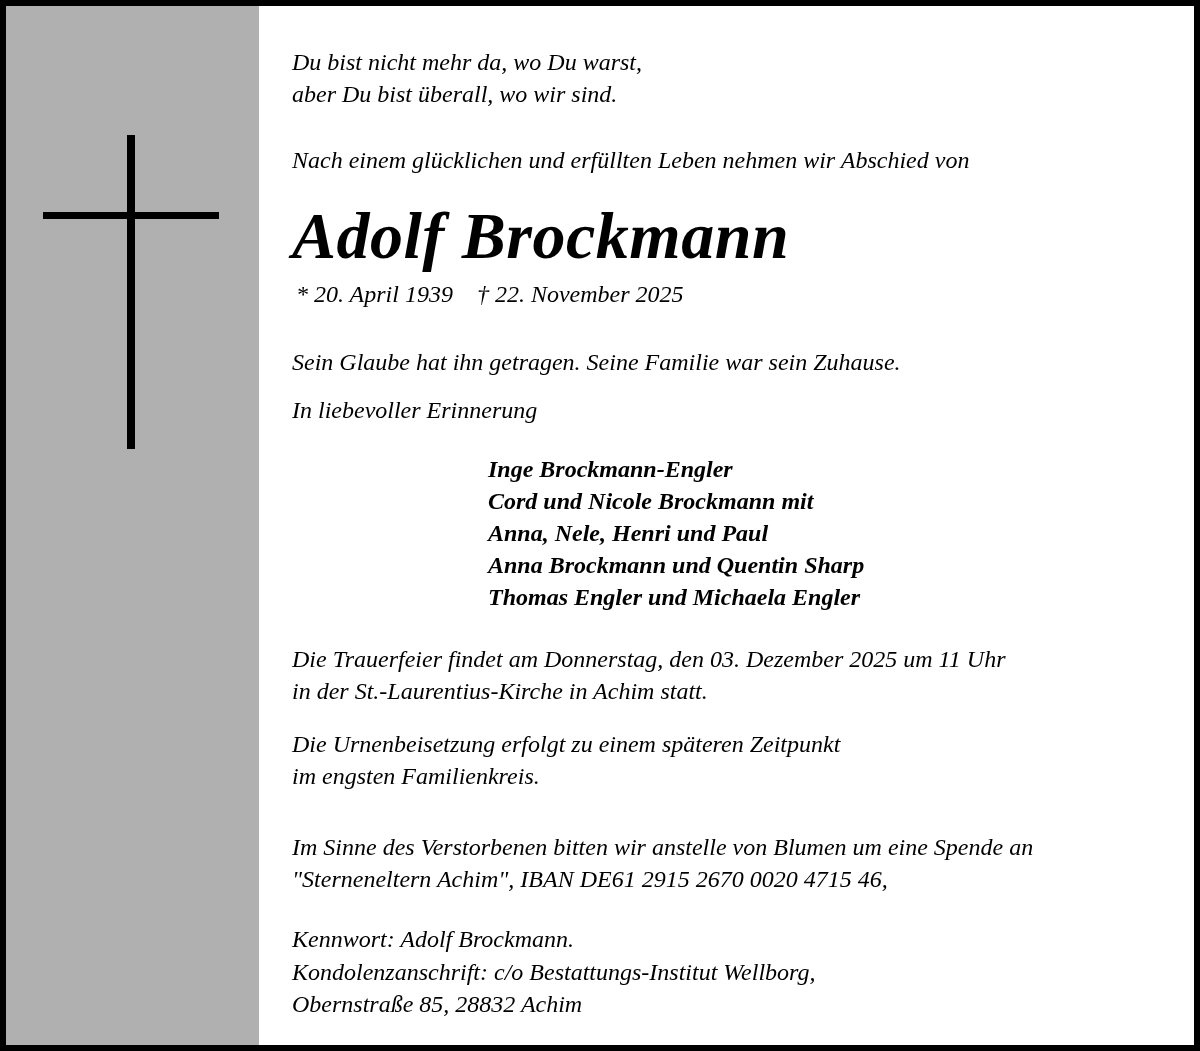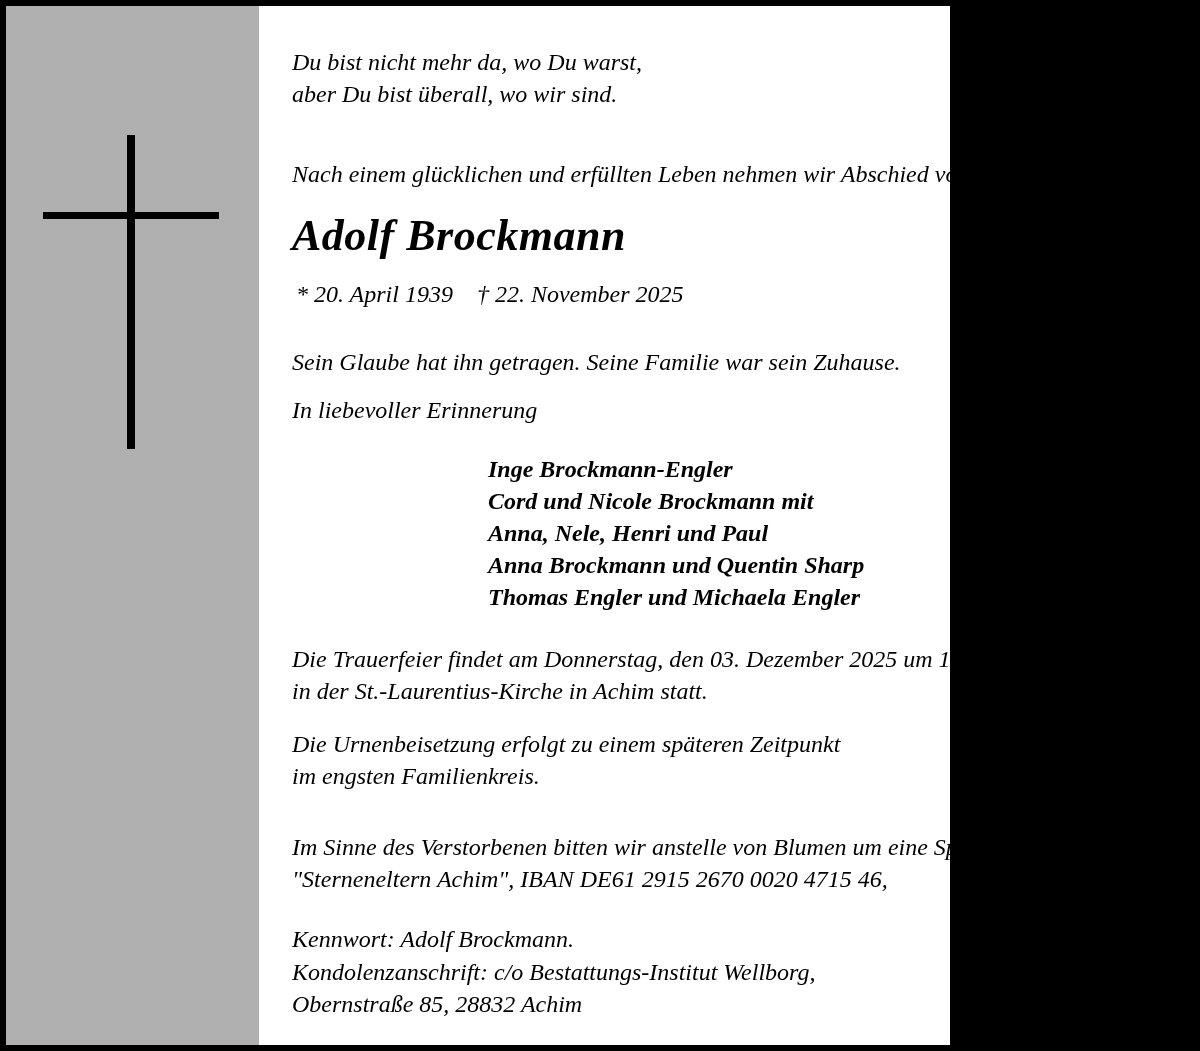--- a/index.html
+++ b/index.html
@@ -1,40 +1,40 @@
 <!DOCTYPE html>
 <html><head>
 <meta charset="utf-8">
 <style>
   html, body { margin:0; padding:0; }
   body { width:1200px; height:1051px; background:#000; position:relative; overflow:hidden; }
-  .frame { position:absolute; left:6px; top:6px; width:944px; height:1039px; background:#fff; }
+  .frame { position:absolute; left:6px; top:6px; width:1188px; height:1039px; background:#fff; }
   .side { position:absolute; left:0; top:0; width:253px; height:1039px; background:#b0b0b0; }
   .cross-v { position:absolute; left:121px; top:129px; width:8px; height:314px; background:#000; }
   .cross-h { position:absolute; left:37px; top:206px; width:176px; height:7px; background:#000; }
   .content { position:absolute; left:286px; top:0; right:0; bottom:0;
     font-family:"Liberation Serif", serif; font-style:italic; color:#000; }
   .t { position:absolute; left:0; font-size:24px; line-height:32px; white-space:nowrap; }
-  .name { position:absolute; left:0; top:195px; font-size:44px; font-weight:bold; line-height:70px; white-space:nowrap; letter-spacing:0.5px; }
+  .name { position:absolute; left:0; top:195px; font-size:66px; font-weight:bold; line-height:70px; white-space:nowrap; letter-spacing:0.5px; }
   .dates { position:absolute; left:4px; top:273px; font-size:24px; line-height:30px; white-space:nowrap; }
   .fam { position:absolute; left:196px; top:447px; font-size:24px; font-weight:bold; line-height:32px; }
   .fam div { white-space:nowrap;font-style:italic; }
 </style>
 </head>
 <body>
 
 <div class="frame">
   <div class="side">
     <div class="cross-v"></div>
     <div class="cross-h"></div>
   </div>
   <div class="content">
     <div class="t" style="top:40px">Du bist nicht mehr da, wo Du warst,</div>
     <div class="t" style="top:72px">aber Du bist überall, wo wir sind.</div>
-    <div class="t" style="top:152px">Nach einem glücklichen und erfüllten Leben nehmen wir Abschied von</div>
+    <div class="t" style="top:138px">Nach einem glücklichen und erfüllten Leben nehmen wir Abschied von</div>
     <div class="name">Adolf Brockmann</div>
     <div class="dates">
       <span>* 20. April 1939</span>&nbsp;&nbsp;&nbsp;
       <span>† 22. November 2025</span>
     </div>
     <div class="t" style="top:340px">Sein Glaube hat ihn getragen. Seine Familie war sein Zuhause.</div>
     <div class="t" style="top:388px">In liebevoller Erinnerung</div>
     <div class="fam">
       <div>Inge Brockmann-Engler</div>
       <div>Cord und Nicole Brockmann mit</div>

